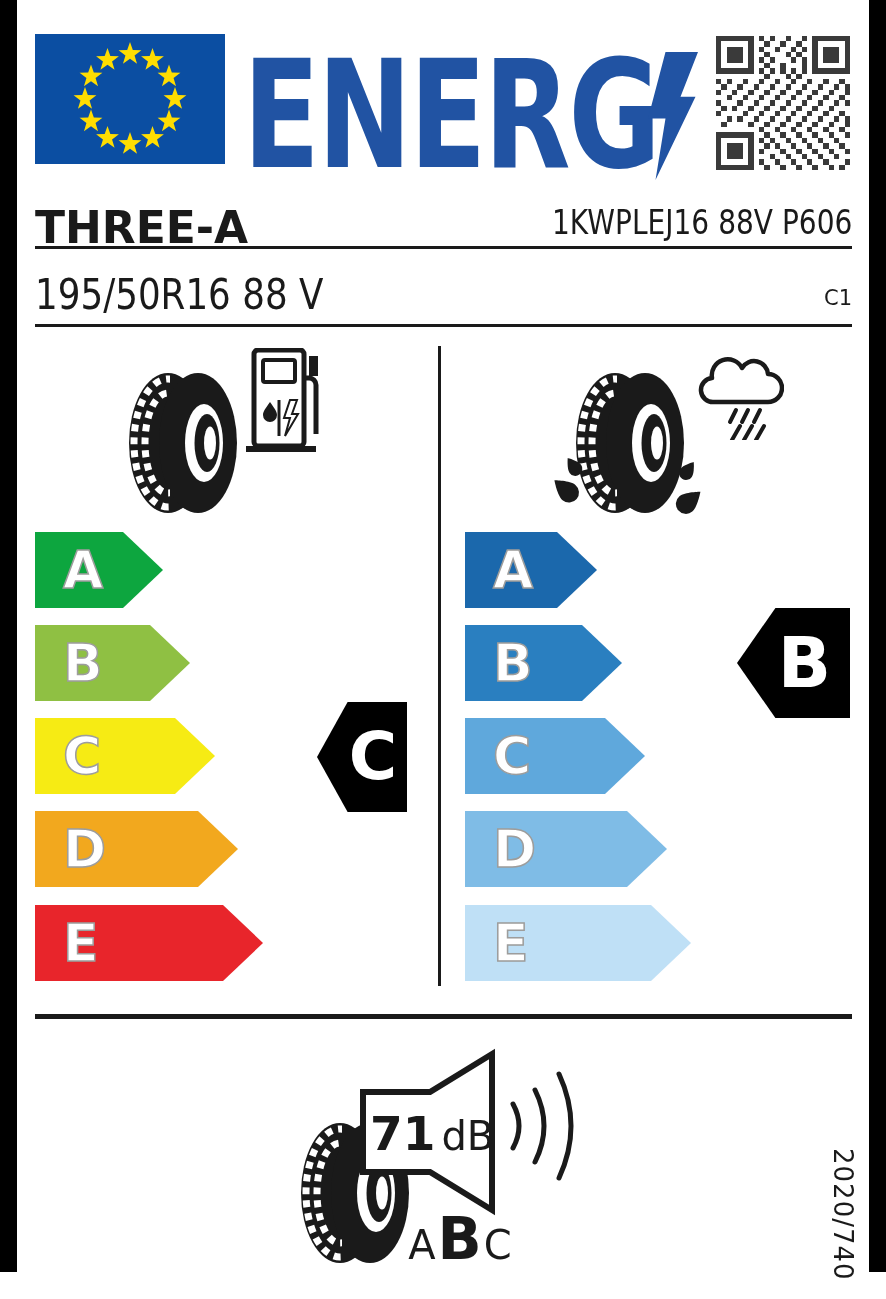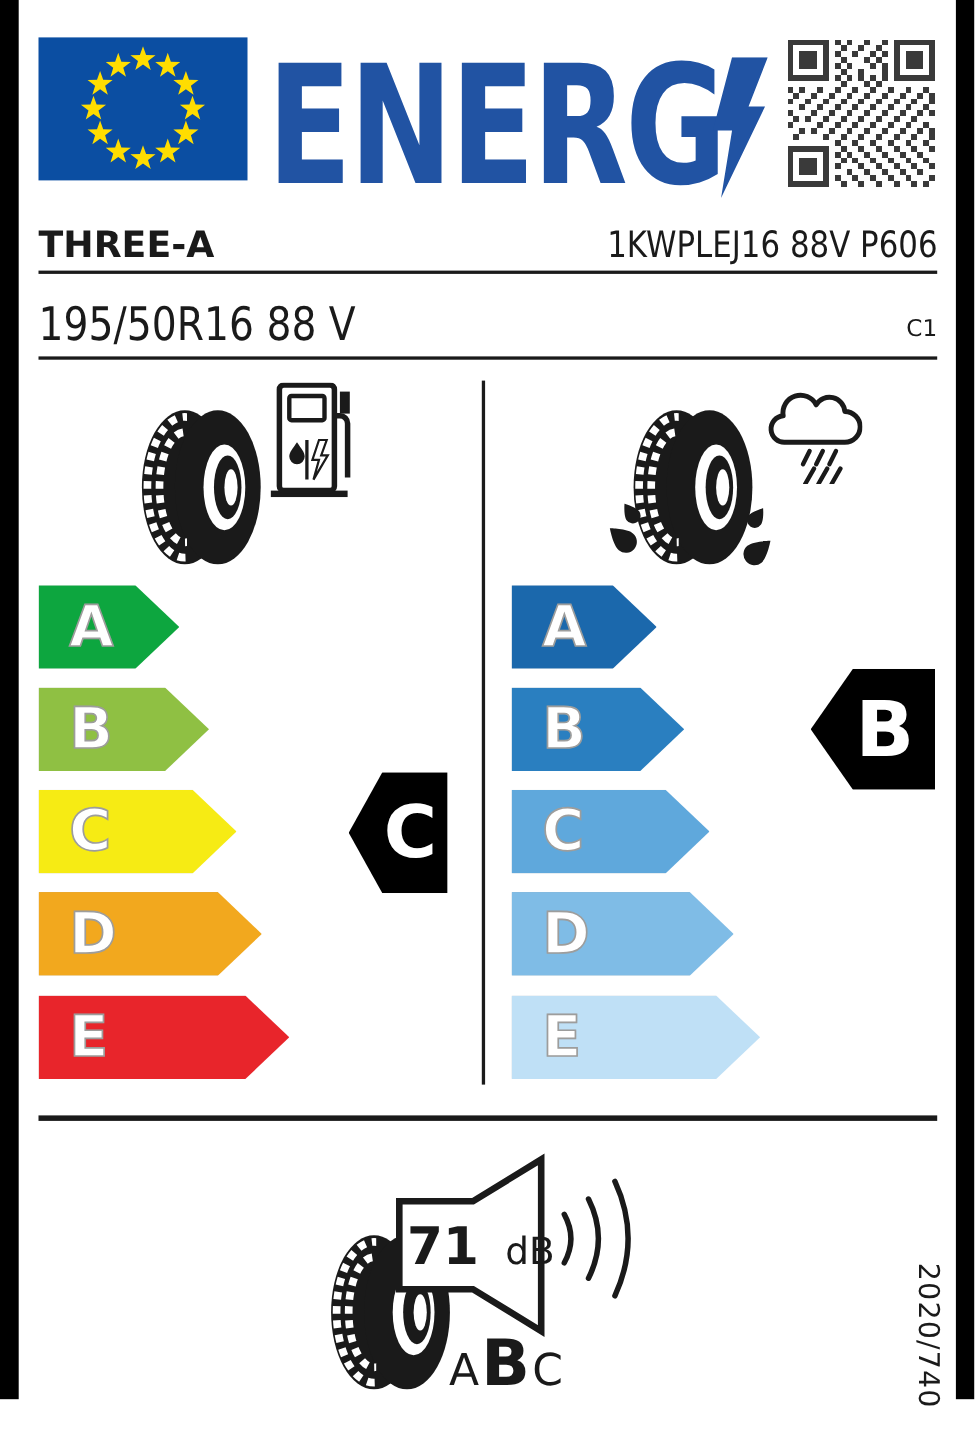--- a/index.html
+++ b/index.html
@@ -16,23 +16,23 @@
   .arrow{position:absolute;height:76px;box-sizing:border-box;display:flex;align-items:center;
          padding-left:28px;
          clip-path:polygon(0 0,calc(100% - 40px) 0,100% 50%,calc(100% - 40px) 100%,0 100%);
          filter:drop-shadow(0 0 1px #808285)}
   .grade{font-size:52px;font-weight:bold;color:#fff;line-height:1;
          -webkit-text-stroke:1.5px #9d9d9c;text-shadow:0 0 1px #9d9d9c}
   .marker{position:absolute;background:#000;display:flex;align-items:center;justify-content:center;
           clip-path:polygon(0 50%,34% 0,100% 0,100% 100%,34% 100%)}
   .marker span{color:#fff;font-weight:bold;line-height:1;padding-left:22px}
   .vdiv{position:absolute;left:438px;top:346px;width:3px;height:640px;background:#1a1a1a}
-  .dbrow{position:absolute;left:370px;top:1110px;display:flex;align-items:baseline;gap:24px}
+  .dbrow{position:absolute;left:370px;top:1110px;display:flex;align-items:baseline;gap:6px}
   .dbval{font-size:47px;font-weight:bold;line-height:1}
-  .dbunit{font-size:34px;line-height:1}
+  .dbunit{font-size:40px;line-height:1}
   .abc{position:absolute;left:405px;top:1210px;width:110px;display:flex;align-items:baseline;
        justify-content:center;gap:2px}
   .abc .n1{font-size:40px;line-height:1}
   .abc .n2{font-size:58px;font-weight:bold;line-height:1}
   .reg{position:absolute;left:830px;top:1148px;writing-mode:vertical-rl;font-size:26px;
        letter-spacing:1px;line-height:1}
   svg{display:block}
 </style>
 </head>
 <body>
@@ -97,21 +97,21 @@
     <path fill="#fff" d="M1 1h5v5H1z M19 1h5v5h-5z M1 19h5v5H1z"></path>
     <g style="fill: rgb(58, 58, 58);">
       <path d="M2 2h3v3H2z M20 2h3v3h-3z M2 20h3v3H2z"></path>
       <path d="M8 0h1v1H8z M10 0h1v1h-1z M13 0h1v1h-1z M16 0h1v1h-1z M9 1h1v1H9z M12 1h1v1h-1z M15 1h1v1h-1z M8 2h1v1H8z M11 2h1v1h-1z M14 2h1v1h-1z M16 2h1v1h-1z M9 3h1v1H9z M13 3h1v1h-1z M15 3h1v1h-1z M8 4h1v1H8z M10 4h1v1h-1z M14 4h1v1h-1z M16 4h1v1h-1z M9 5h1v1H9z M12 5h1v1h-1z M16 5h1v1h-1z M8 6h1v1H8z M10 6h1v1h-1z M12 6h1v1h-1z M14 6h1v1h-1z M16 6h1v1h-1z M9 7h1v1H9z M13 7h1v1h-1z M15 7h1v1h-1z"></path>
       <path d="M0 8h1v1H0z M2 8h1v1H2z M5 8h1v1H5z M8 8h1v1H8z M11 8h1v1h-1z M14 8h1v1h-1z M17 8h1v1h-1z M20 8h1v1h-1z M23 8h1v1h-1z M1 9h1v1H1z M4 9h1v1H4z M7 9h1v1H7z M10 9h1v1h-1z M13 9h1v1h-1z M16 9h1v1h-1z M19 9h1v1h-1z M22 9h1v1h-1z M24 9h1v1h-1z M0 10h1v1H0z M3 10h1v1H3z M6 10h1v1H6z M9 10h1v1H9z M12 10h1v1h-1z M15 10h1v1h-1z M18 10h1v1h-1z M21 10h1v1h-1z M24 10h1v1h-1z M2 11h1v1H2z M5 11h1v1H5z M8 11h1v1H8z M11 11h1v1h-1z M14 11h1v1h-1z M17 11h1v1h-1z M20 11h1v1h-1z M23 11h1v1h-1z M0 12h1v1H0z M4 12h1v1H4z M7 12h1v1H7z M10 12h1v1h-1z M13 12h1v1h-1z M16 12h1v1h-1z M19 12h1v1h-1z M22 12h1v1h-1z M24 12h1v1h-1z"></path>
       <path d="M1 13h1v1H1z M3 13h1v1H3z M6 13h1v1H6z M9 13h1v1H9z M12 13h1v1h-1z M15 13h1v1h-1z M18 13h1v1h-1z M21 13h1v1h-1z M0 14h1v1H0z M5 14h1v1H5z M8 14h1v1H8z M11 14h1v1h-1z M14 14h1v1h-1z M17 14h1v1h-1z M20 14h1v1h-1z M23 14h1v1h-1z M2 15h1v1H2z M4 15h1v1H4z M7 15h1v1H7z M10 15h1v1h-1z M13 15h1v1h-1z M16 15h1v1h-1z M19 15h1v1h-1z M22 15h1v1h-1z M24 15h1v1h-1z M1 16h1v1H1z M6 16h1v1H6z M9 16h1v1H9z M12 16h1v1h-1z M15 16h1v1h-1z M18 16h1v1h-1z M21 16h1v1h-1z M24 16h1v1h-1z M8 17h1v1H8z M11 17h1v1h-1z M14 17h1v1h-1z M17 17h1v1h-1z M20 17h1v1h-1z M23 17h1v1h-1z"></path>
       <path d="M9 18h1v1H9z M12 18h1v1h-1z M15 18h1v1h-1z M18 18h1v1h-1z M21 18h1v1h-1z M24 18h1v1h-1z M8 19h1v1H8z M10 19h1v1h-1z M13 19h1v1h-1z M16 19h1v1h-1z M19 19h1v1h-1z M22 19h1v1h-1z M9 20h1v1H9z M11 20h1v1h-1z M14 20h1v1h-1z M17 20h1v1h-1z M20 20h1v1h-1z M23 20h1v1h-1z M8 21h1v1H8z M12 21h1v1h-1z M15 21h1v1h-1z M18 21h1v1h-1z M21 21h1v1h-1z M24 21h1v1h-1z M10 22h1v1h-1z M13 22h1v1h-1z M16 22h1v1h-1z M19 22h1v1h-1z M22 22h1v1h-1z M8 23h1v1H8z M11 23h1v1h-1z M14 23h1v1h-1z M17 23h1v1h-1z M20 23h1v1h-1z M24 23h1v1h-1z M9 24h1v1H9z M12 24h1v1h-1z M15 24h1v1h-1z M18 24h1v1h-1z M21 24h1v1h-1z M23 24h1v1h-1z"></path>
     </g>
   </svg>
 
-  <div class="txt" style="left:35px;top:206px;font-size:33px;font-weight:bold">THREE-A</div>
+  <div class="txt" style="left:35px;top:206px;font-size:44px;font-weight:bold">THREE-A</div>
   <div class="txt cond-r" style="right:34px;top:206px;font-size:33px">1KWPLEJ16 88V P606</div>
   <div class="hr" style="left:35px;top:246px;width:817px;height:3px"></div>
   <div class="txt cond" style="left:35px;top:274px;font-size:42px">195/50R16 88 V</div>
   <div class="txt" style="right:34px;top:288px;font-size:21px">C1</div>
   <div class="hr" style="left:35px;top:324px;width:817px;height:3px"></div>
 
   <div class="vdiv"></div>
 
   <svg class="abs" style="left:126px;top:370px" width="114" height="146" viewBox="0 0 114 146">
     <use href="#tire-shape"></use>

